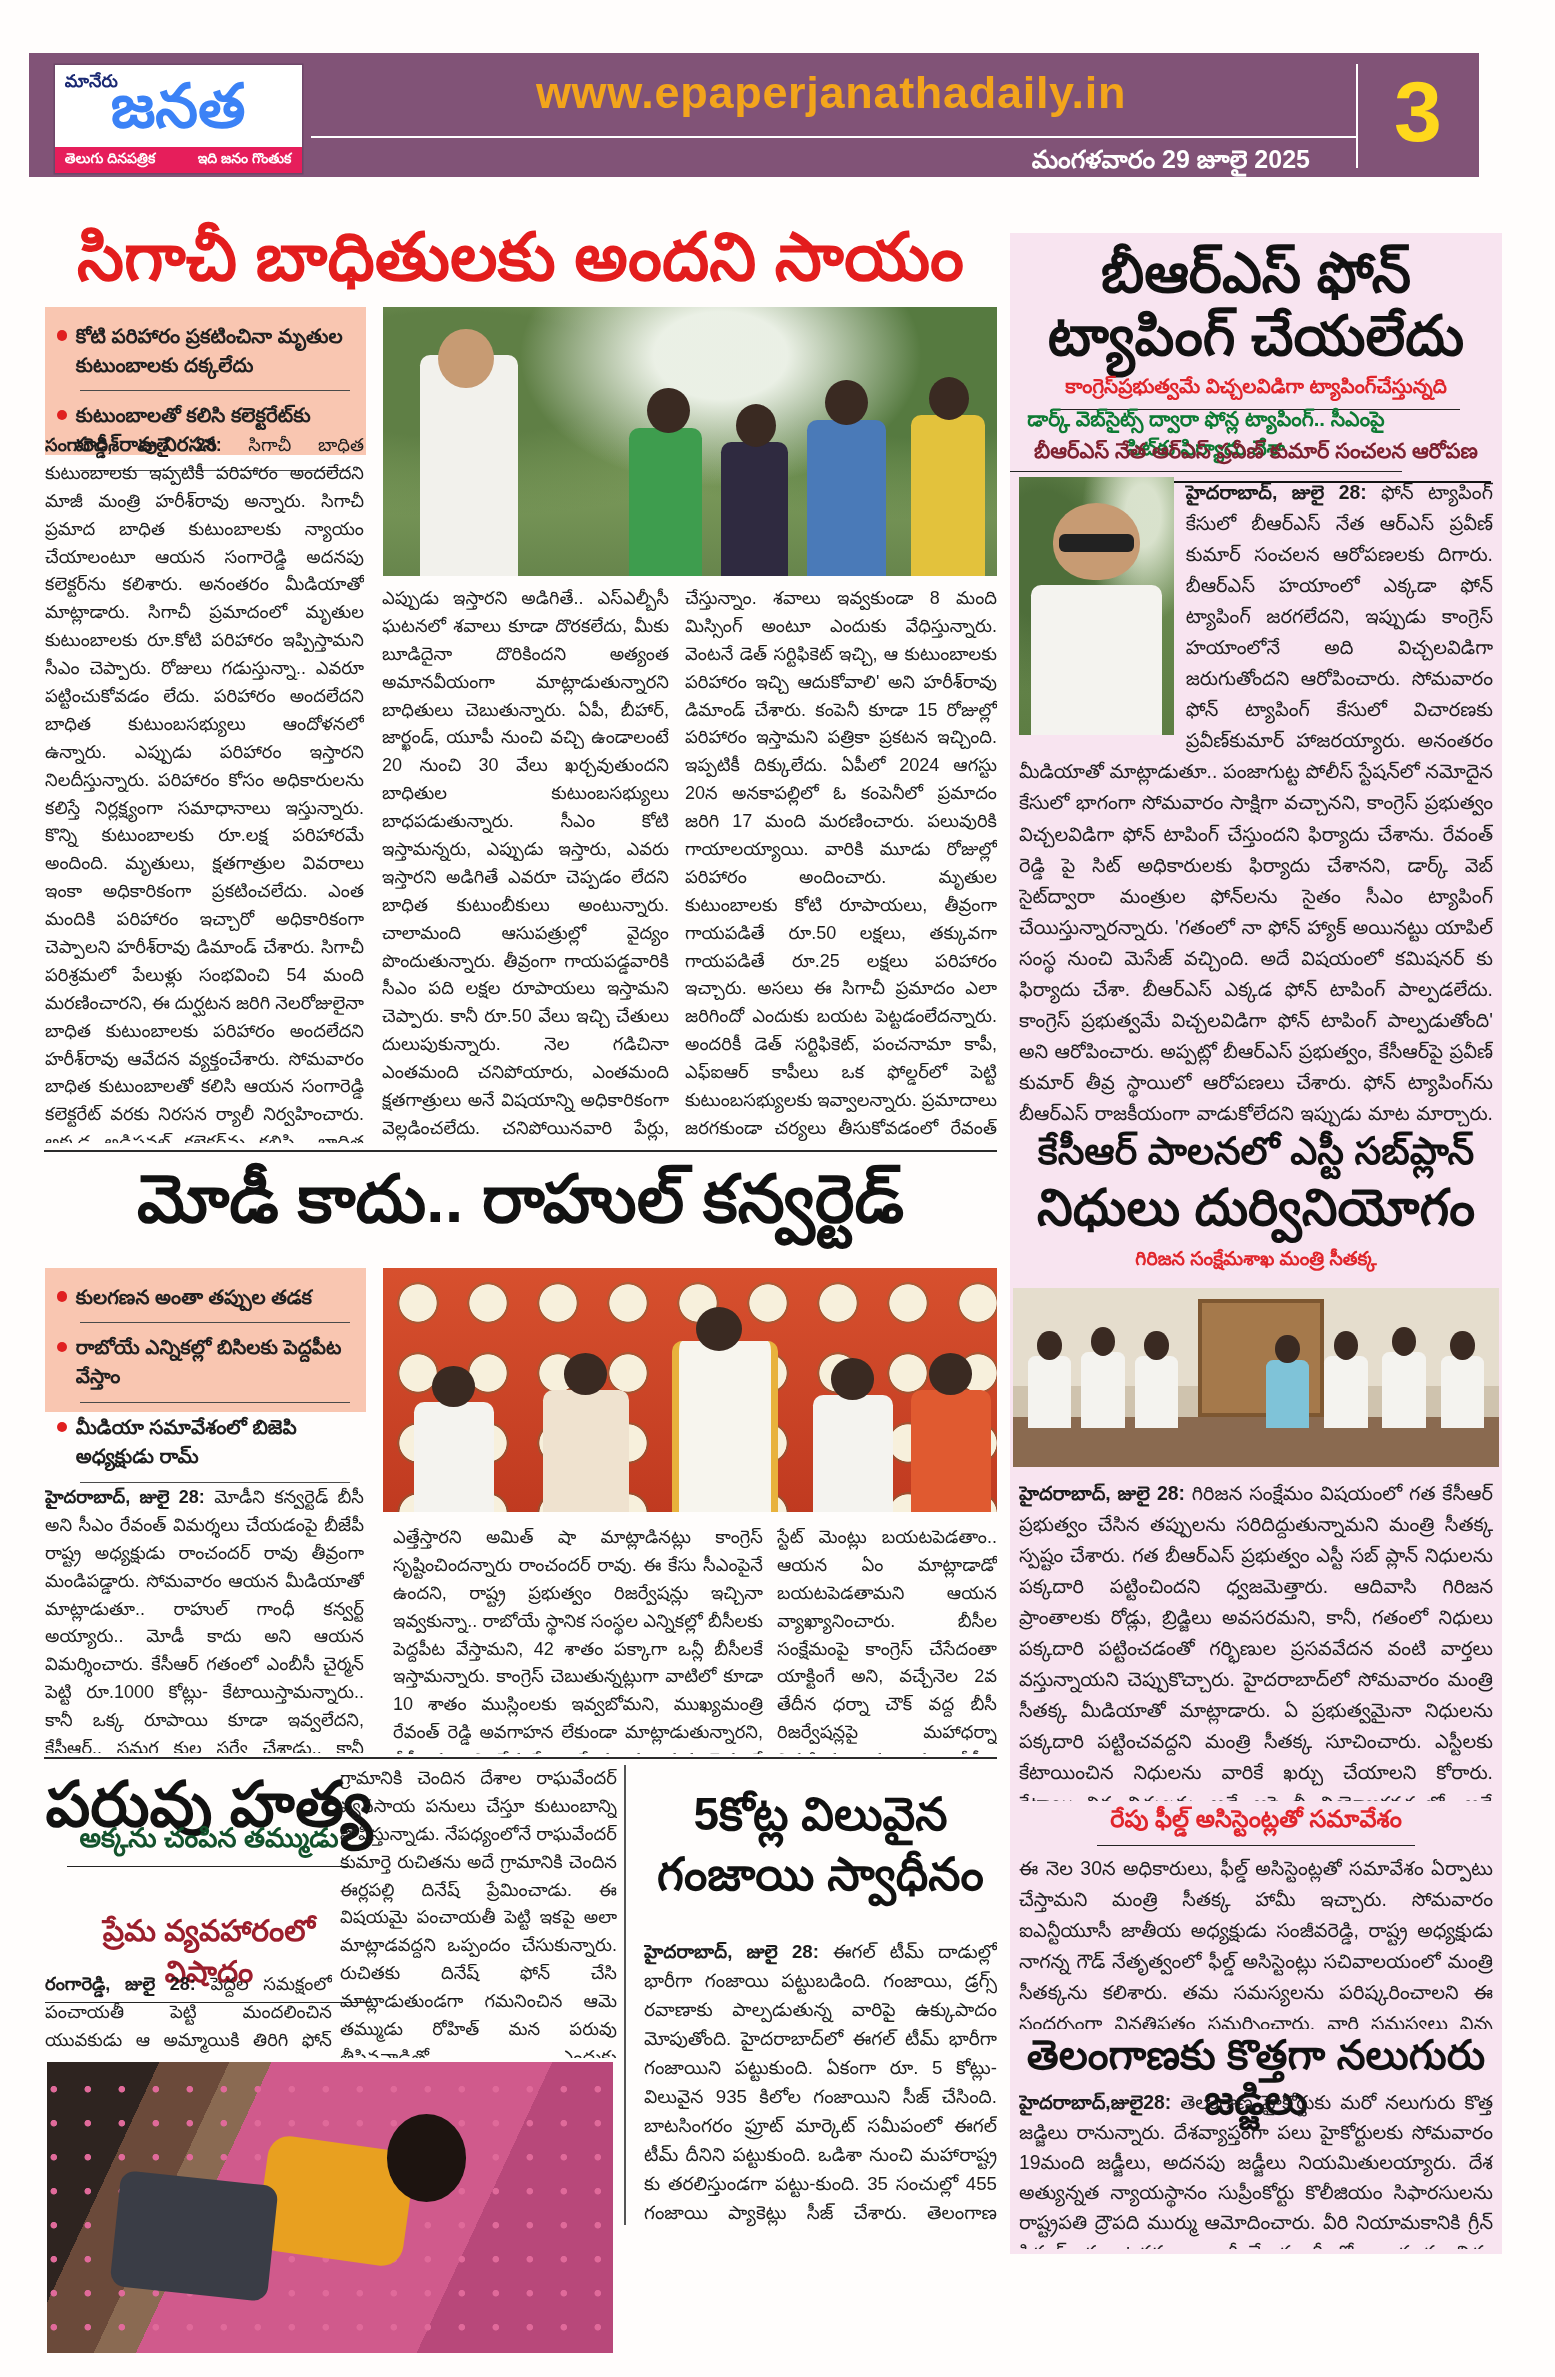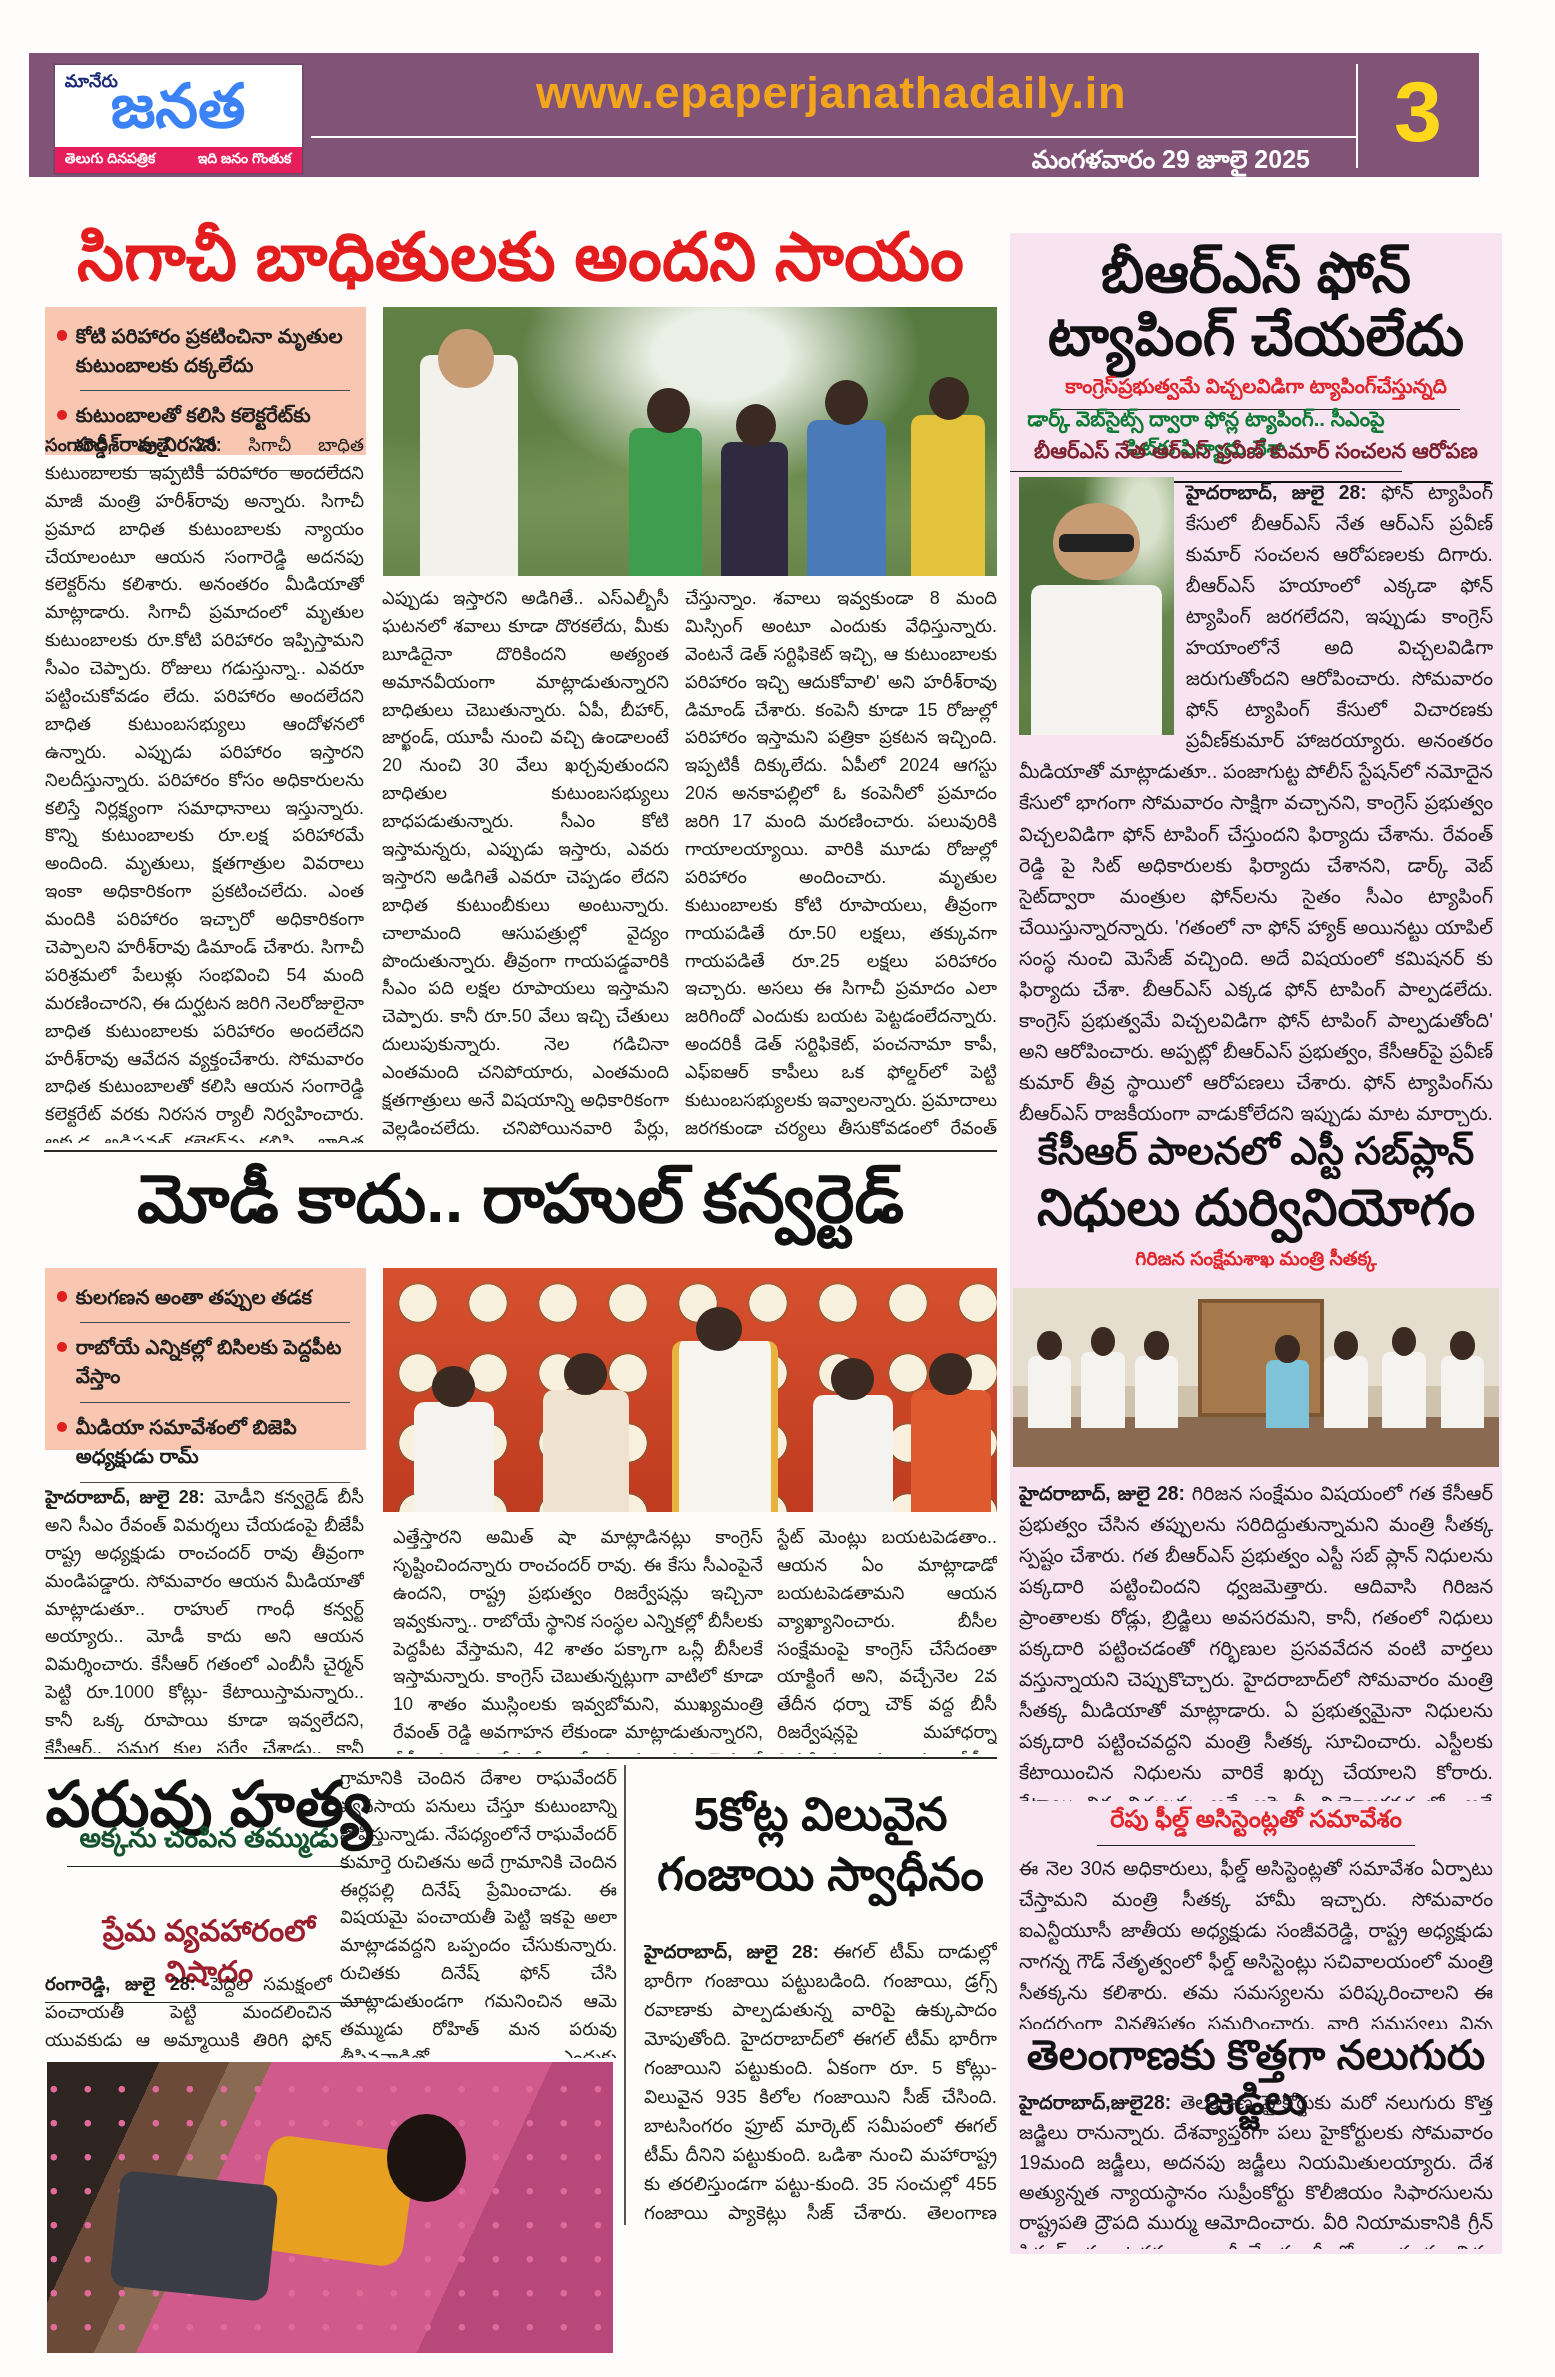--- a/index.html
+++ b/index.html
@@ -119,21 +119,21 @@
     <span class="dateline">సంగారెడ్డి, జులై 28:</span>
     <span>సిగాచీ బాధిత కుటుంబాలకు ఇప్పటికీ పరిహారం అందలేదని మాజీ మంత్రి హరీశ్‌రావు అన్నారు. సిగాచీ ప్రమాద బాధిత కుటుంబాలకు న్యాయం చేయాలంటూ ఆయన సంగారెడ్డి అదనపు కలెక్టర్‌ను కలిశారు. అనంతరం మీడియాతో మాట్లాడారు. సిగాచీ ప్రమాదంలో మృతుల కుటుంబాలకు రూ.కోటి పరిహారం ఇప్పిస్తామని సీఎం చెప్పారు. రోజులు గడుస్తున్నా.. ఎవరూ పట్టించుకోవడం లేదు. పరిహారం అందలేదని బాధిత కుటుంబసభ్యులు ఆందోళనలో ఉన్నారు. ఎప్పుడు పరిహారం ఇస్తారని నిలదీస్తున్నారు. పరిహారం కోసం అధికారులను కలిస్తే నిర్లక్ష్యంగా సమాధానాలు ఇస్తున్నారు. కొన్ని కుటుంబాలకు రూ.లక్ష పరిహారమే అందింది. మృతులు, క్షతగాత్రుల వివరాలు ఇంకా అధికారికంగా ప్రకటించలేదు. ఎంత మందికి పరిహారం ఇచ్చారో అధికారికంగా చెప్పాలని హరీశ్‌రావు డిమాండ్ చేశారు. సిగాచీ పరిశ్రమలో పేలుళ్లు సంభవించి 54 మంది మరణించారని, ఈ దుర్ఘటన జరిగి నెలరోజులైనా బాధిత కుటుంబాలకు పరిహారం అందలేదని హరీశ్‌రావు ఆవేదన వ్యక్తంచేశారు. సోమవారం బాధిత కుటుంబాలతో కలిసి ఆయన సంగారెడ్డి కలెక్టరేట్ వరకు నిరసన ర్యాలీ నిర్వహించారు. అక్కడ అడిషనల్ కలెక్టర్‌ను కలిసి.. బాధిత కుటుంబాలకు మృతదేహాలను అందించడంలో, పరిహారం అందించడంలో ప్రభుత్వ వైఫల్యంపై నిలదీశారు. ఆ తర్వాత హరీశ్ రావు మీడియాతో మాట్లాడుతూ.. సిగాచి ఘటన జరిగి నెల రోజులు కావొస్తున్నది. బాధిత కుటుంబాలు కన్నీళ్ల మధ్య నెలమాసికాలు చేసుకుంటున్నారు. ఘటన జరిగినప్పుడు సీఎం వచ్చి కోటి రూపాయల ఎక్స్ గ్రేషియా ప్రకటించారు. ఇప్పటికి నెల రోజులు అయ్యింది. ఒక్కరికి కూడా ఎక్స్‌గ్రేషియా అందలేదు. అంతిమ కార్యక్రమాలు జరిపేందుకు శవాలు కూడా ఇవ్వని దుస్థితి ఉంది. బూడిదను తీసుకువెళ్లి గోదావరిలో కలుపుకున్నామని బాధితులు కన్నీరు పెట్టుకుంటున్నారు. ఉమ్మడి ఏపీలో, మన రాష్ట్రంలో ఇంత దారుణమైన ప్రమాద ఘటన ఎన్నడూ జరగలేదు. 54 మంది చనిపోతే ప్రభుత్వ స్పందన అత్యంత దయనీయంగా ఉంది. ఇది పూర్తిగా బాధ్యతారాహిత్యం. ఎక్స్ గ్రేషియా, డెత్ సర్టిఫికెట్</span>
   </div>
   <div class="abs bodycol" style="left:382px;top:585px;width:287px;height:558px;">ఎప్పుడు ఇస్తారని అడిగితే.. ఎస్ఎల్బీసీ ఘటనలో శవాలు కూడా దొరకలేదు, మీకు బూడిదైనా దొరికిందని అత్యంత అమానవీయంగా మాట్లాడుతున్నారని బాధితులు చెబుతున్నారు. ఏపీ, బీహార్, జార్ఖండ్, యూపీ నుంచి వచ్చి ఉండాలంటే 20 నుంచి 30 వేలు ఖర్చవుతుందని బాధితుల కుటుంబసభ్యులు బాధపడుతున్నారు. సీఎం కోటి ఇస్తామన్నరు, ఎప్పుడు ఇస్తారు, ఎవరు ఇస్తారని అడిగితే ఎవరూ చెప్పడం లేదని బాధిత కుటుంబీకులు అంటున్నారు. చాలామంది ఆసుపత్రుల్లో వైద్యం పొందుతున్నారు. తీవ్రంగా గాయపడ్డవారికి సీఎం పది లక్షల రూపాయలు ఇస్తామని చెప్పారు. కానీ రూ.50 వేలు ఇచ్చి చేతులు దులుపుకున్నారు. నెల గడిచినా ఎంతమంది చనిపోయారు, ఎంతమంది క్షతగాత్రులు అనే విషయాన్ని అధికారికంగా వెల్లడించలేదు. చనిపోయినవారి పేర్లు, ఎవరెవరికి ఎంత ఇచ్చారు, క్షతగాత్రులకు ఎంత ఇచ్చారు అనేది ఈ ప్రభుత్వం ఎందుకు దాచి పెడుతున్నది..? ఇప్పటివరకు నష్టపరిహారం వివరాలు వెల్లడించకుండా ఎందుకు గోప్యంగా ఉంచారో సమాధానం చెప్పాలన్నారు. చనిపోయిన జగన్మోహన్ కొడుకు యశ్వంత్ ఇచ్చిన ఫిర్యాదులో.. సిగాచి కంపెనీలో పాత మిషన్ వల్ల ప్రమాదం జరిగే అవకాశం ఉందని అనేకసార్లు కార్మికులు చెప్పినా, కంపెనీ పట్టించుకోలేదని పేర్కొన్నారు. అంటే యాజమాన్యం పూర్తి నిర్లక్ష్యంగా ఉంది. ఎందుకు యాజమాన్యం మీద కేసు పెట్టలేదు. ఫిర్యాదులో స్పష్టంగా ఉంది. ఎఫ్ఐఆర్ కూడా అయ్యింది. ఎందుకు యాజమాన్యాన్ని కాపాడుతున్నావు రేవంత్ రెడ్డి..? ఎందుకు యాజమాన్యంతో కుమ్మక్కు అయ్యావు..? కంపెనీతో ఉన్న లాలూచి ఏమిటి? బయటపెట్టాలని డిమాండ్</div>
   <div class="abs bodycol" style="left:685px;top:585px;width:312px;height:558px;">చేస్తున్నాం. శవాలు ఇవ్వకుండా 8 మంది మిస్సింగ్ అంటూ ఎందుకు వేధిస్తున్నారు. వెంటనే డెత్ సర్టిఫికెట్ ఇచ్చి, ఆ కుటుంబాలకు పరిహారం ఇచ్చి ఆదుకోవాలి' అని హరీశ్‌రావు డిమాండ్ చేశారు. కంపెనీ కూడా 15 రోజుల్లో పరిహారం ఇస్తామని పత్రికా ప్రకటన ఇచ్చింది. ఇప్పటికీ దిక్కులేదు. ఏపీలో 2024 ఆగస్టు 20న అనకాపల్లిలో ఓ కంపెనీలో ప్రమాదం జరిగి 17 మంది మరణించారు. పలువురికి గాయాలయ్యాయి. వారికి మూడు రోజుల్లో పరిహారం అందించారు. మృతుల కుటుంబాలకు కోటి రూపాయలు, తీవ్రంగా గాయపడితే రూ.50 లక్షలు, తక్కువగా గాయపడితే రూ.25 లక్షలు పరిహారం ఇచ్చారు. అసలు ఈ సిగాచీ ప్రమాదం ఎలా జరిగిందో ఎందుకు బయట పెట్టడంలేదన్నారు. అందరికీ డెత్ సర్టిఫికెట్, పంచనామా కాపీ, ఎఫ్ఐఆర్ కాపీలు ఒక ఫోల్డర్‌లో పెట్టి కుటుంబసభ్యులకు ఇవ్వాలన్నారు. ప్రమాదాలు జరగకుండా చర్యలు తీసుకోవడంలో రేవంత్ ప్రభుత్వం వైఫల్యం చెందిందన్నారు. చావుబతుకుల్లో కొట్టుమిట్టాడుతున్న వారికైనా మంచి వైద్యం అందించాలన్నారు. ఎస్ఎల్బీసీ ఘటన జరిగితే సమన్వయం చేయలేదు. సొరంగం భవిష్యత్తు ప్రశ్నార్థకం అయ్యింది. ఎస్ఎల్బీసీలో ఆరు శవాలు, సిగాచిలో 8 మంది శవాలు మొత్తం 14 శవాలు ఏమయ్యాయి..? మిస్సింగ్ అని ఎలా తప్పించుకుంటారు..? బాధితుల గోస వినపడటం లేదా..? సీఎం ఇలాంటి విషయంలో బాధ్యతారాహిత్యంగా ఉండటం సరికాదు. ఇప్పటికైనా కళ్లు తెరువాలి. రాష్ట్ర ప్రభుత్వం స్పందించకుంటే బీఆర్ఎస్ తరఫున పోరాటం తీవ్రతరం చేస్తాం అని హరీశ్‌రావు హెచ్చరించారు.</div>
 
   <div class="abs rule-h" style="left:44px;top:1150px;width:953px;"></div>
 
   <div class="abs headline-blk" style="left:44px;top:1160px;width:953px;font-size:67px;line-height:1.15;">మోడీ కాదు.. రాహుల్ కన్వర్టెడ్</div>
 
-  <div class="abs bulletbox" style="left:45px;top:1268px;width:321px;height:182px;">
+  <div class="abs bulletbox" style="left:45px;top:1268px;width:321px;height:144px;">
     <ul>
       <li>
           <span class="dot"></span>
           <span>కులగణన అంతా తప్పుల తడక</span>
         </li>
       <li>
           <span class="dot"></span>
           <span>రాబోయే ఎన్నికల్లో బిసిలకు పెద్దపీట వేస్తాం</span>
         </li>
       <li>

